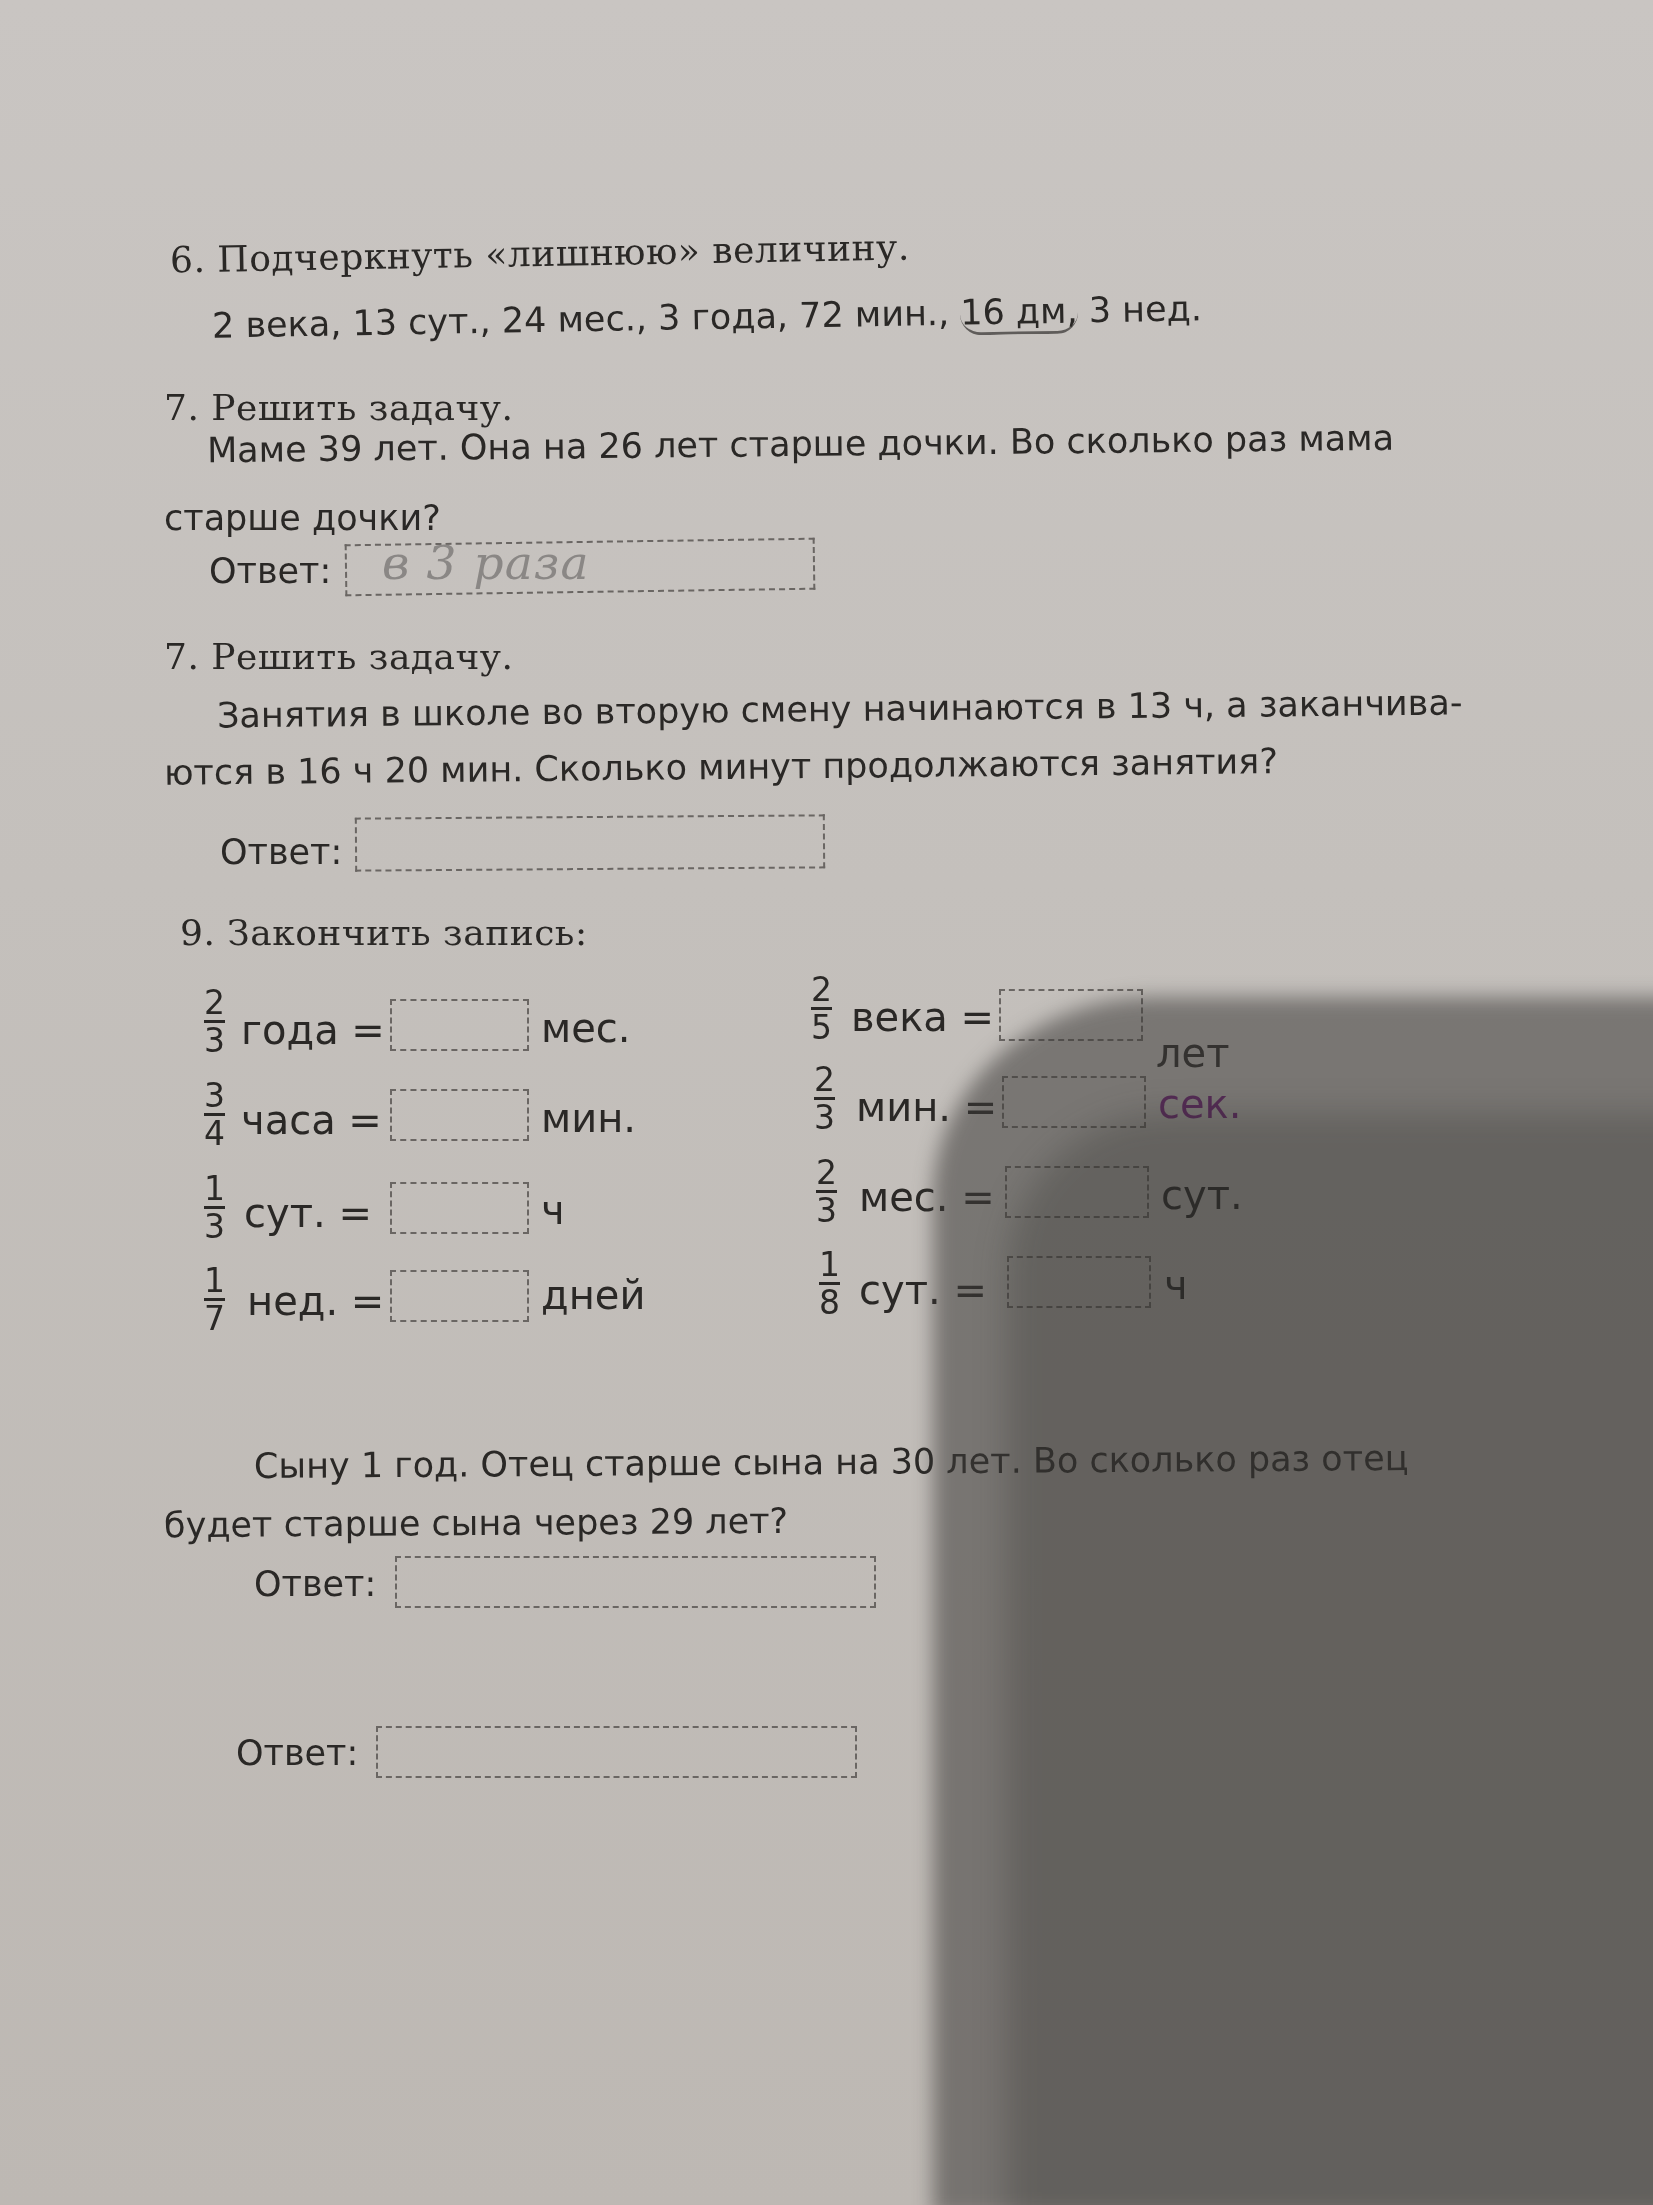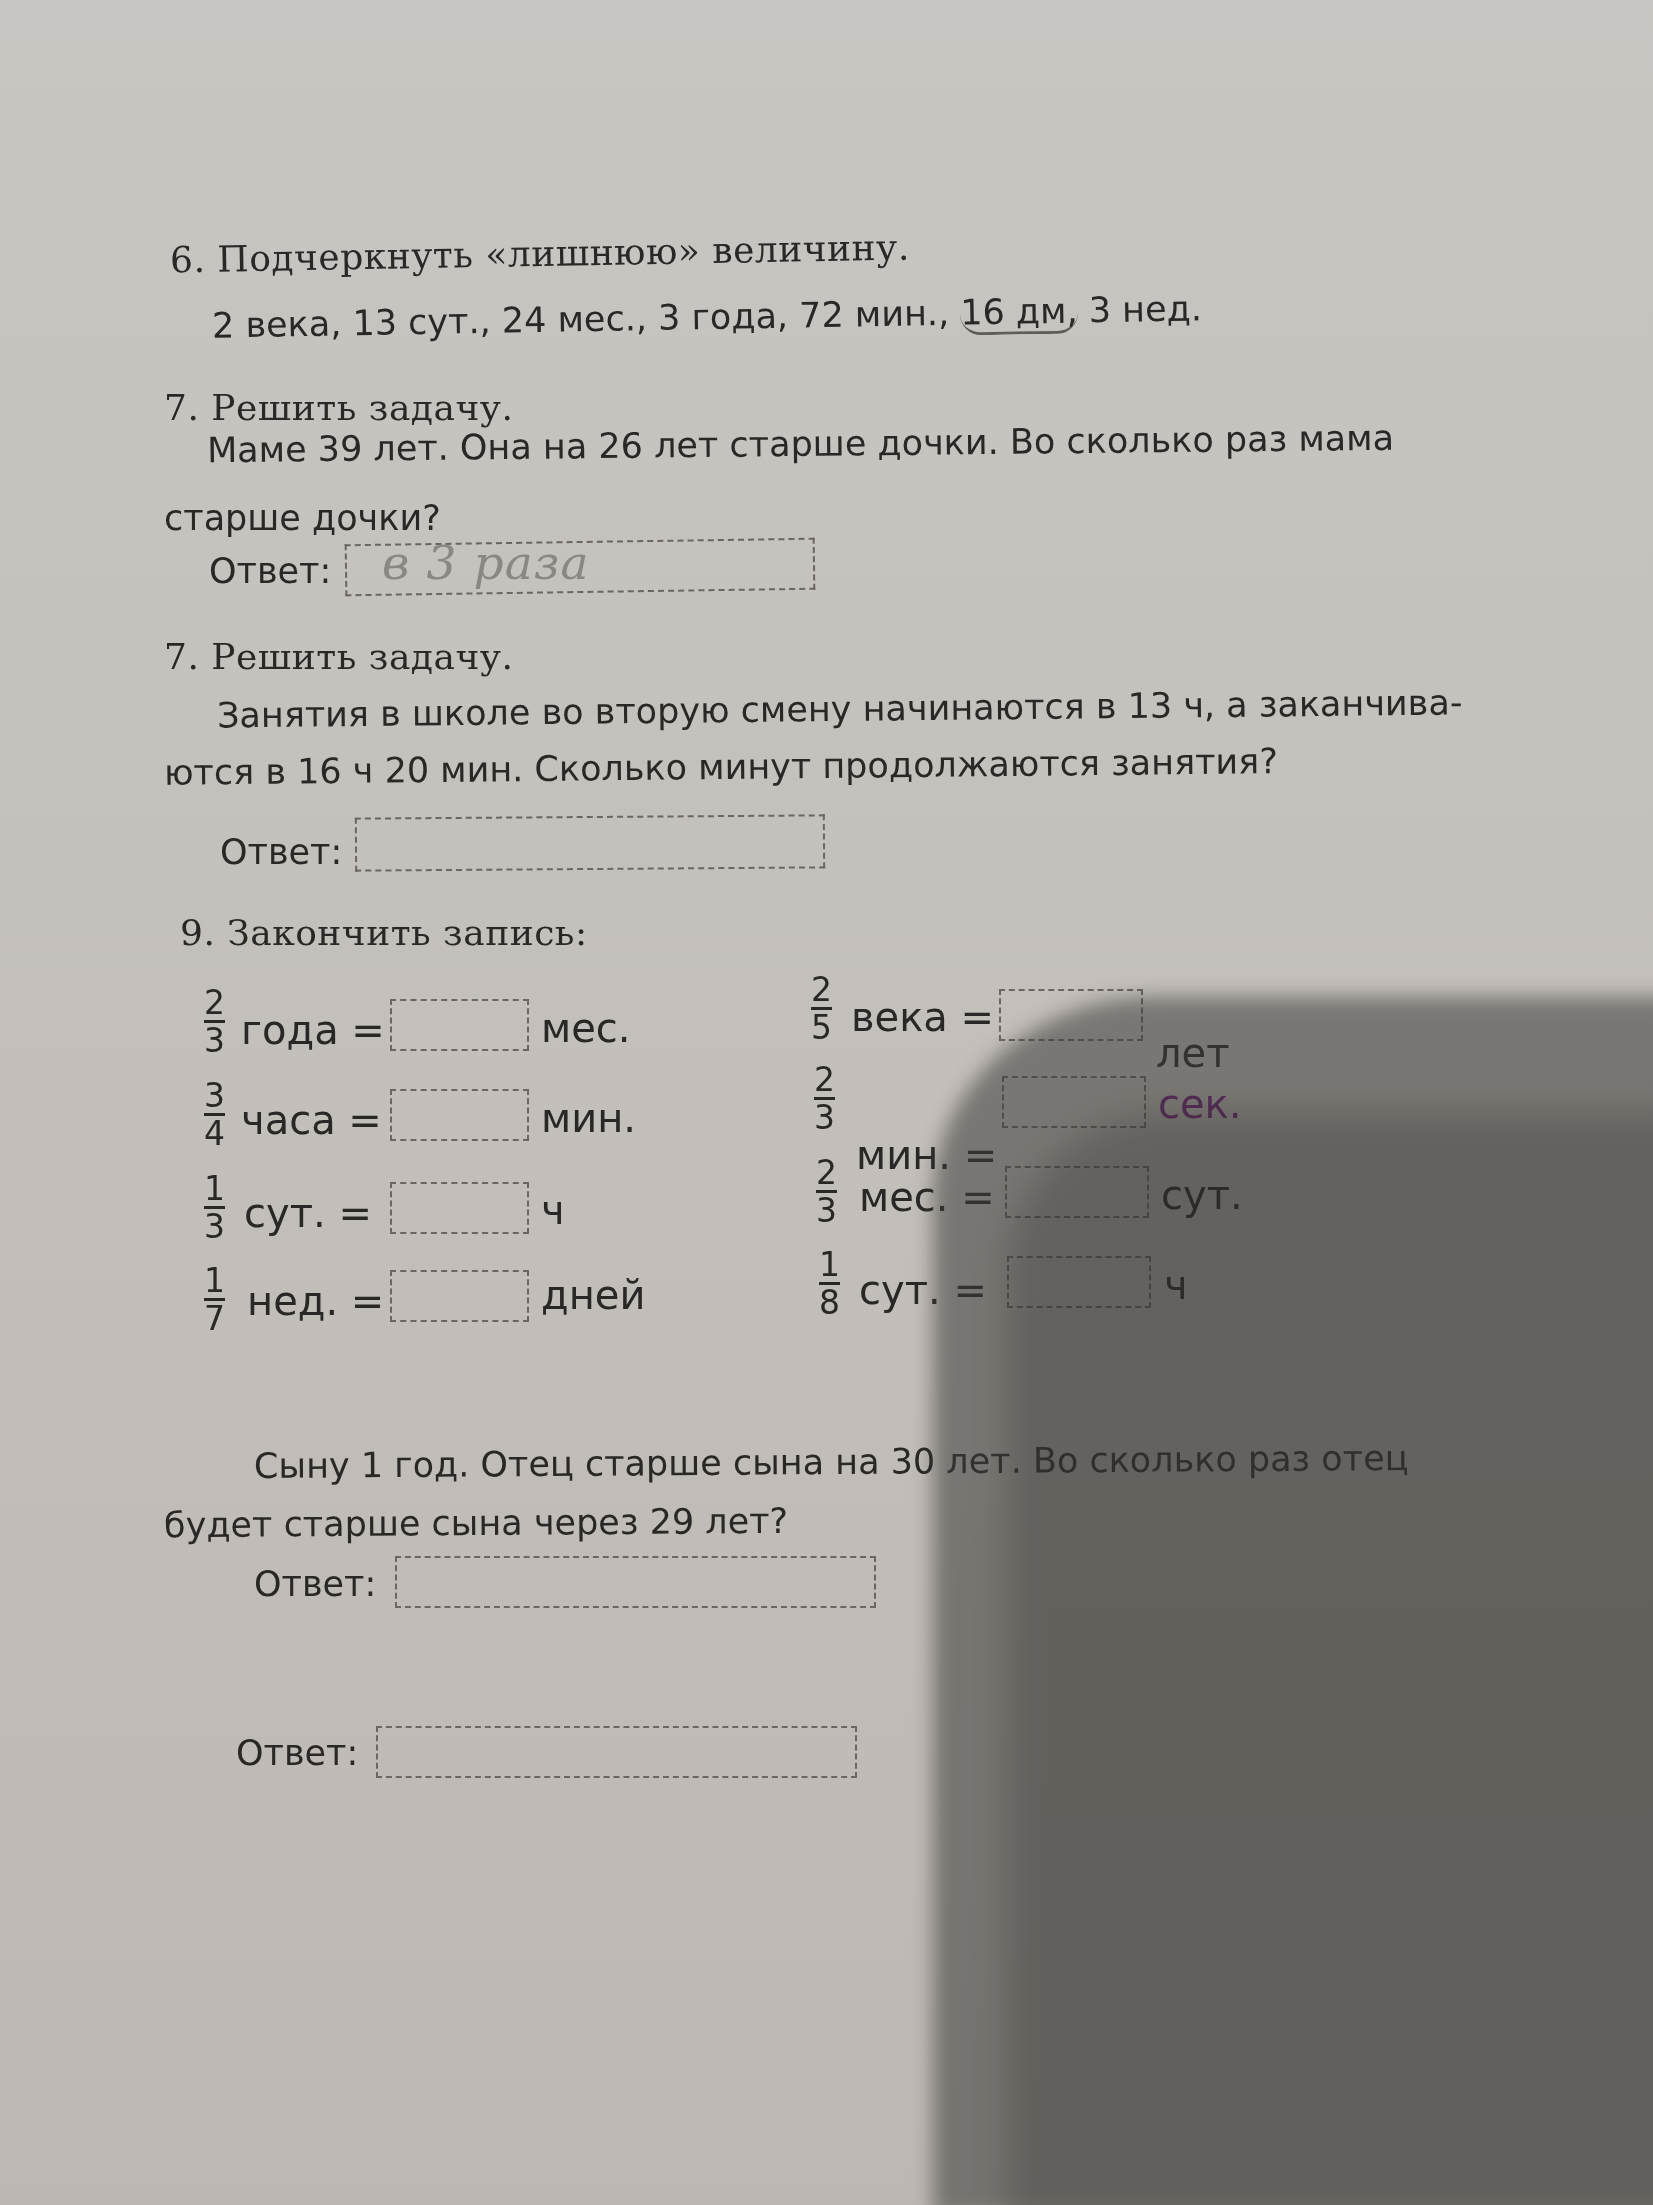--- a/index.html
+++ b/index.html
@@ -114,21 +114,21 @@
       </div>
     <div class="unit" style="left:851px; top:994px;">века =</div>
     <div class="box" style="left:999px; top:989px; width:140px; height:48px;"></div>
     <div class="unit" style="left:1156px; top:1030px;">лет</div>
 
     <div class="frac" style="left:814px; top:1063px;">
         <span>2</span>
         <span class="bar"></span>
         <span>3</span>
       </div>
-    <div class="unit" style="left:856px; top:1084px;margin-top:48px;">мин. =</div>
+    <div class="unit" style="left:856px; top:1084px;">мин. =</div>
     <div class="box" style="left:1002px; top:1076px; width:140px; height:48px;"></div>
     <div class="unit" style="left:1158px; top:1081px; color:#701a75;">сек.</div>
 
     <div class="frac" style="left:816px; top:1156px;">
         <span>2</span>
         <span class="bar"></span>
         <span>3</span>
       </div>
     <div class="unit" style="left:859px; top:1174px;">мес. =</div>
     <div class="box" style="left:1005px; top:1166px; width:140px; height:48px;"></div>

